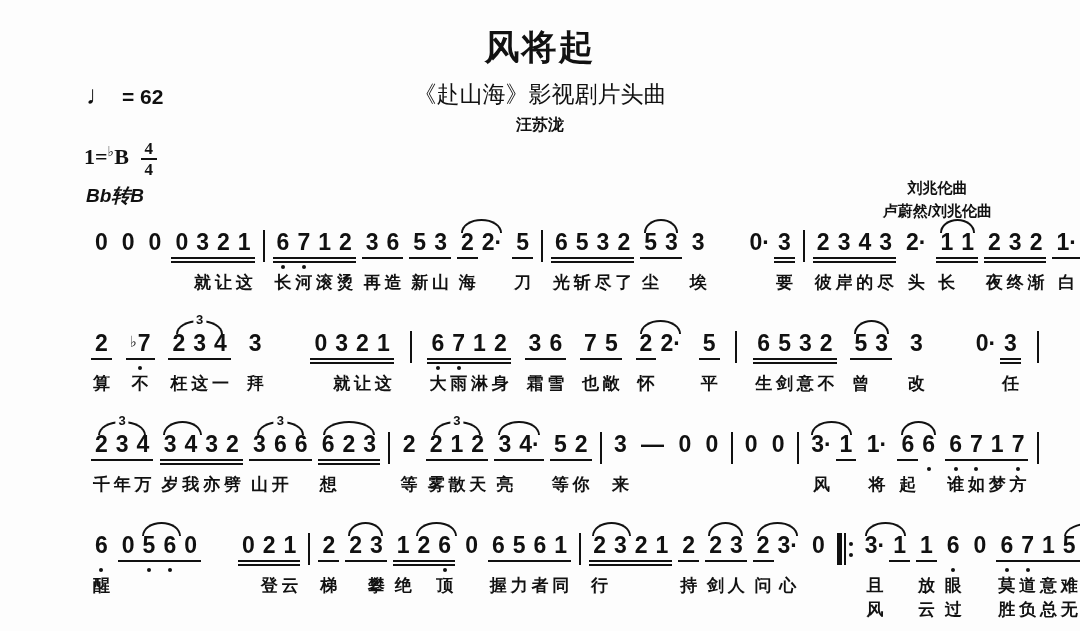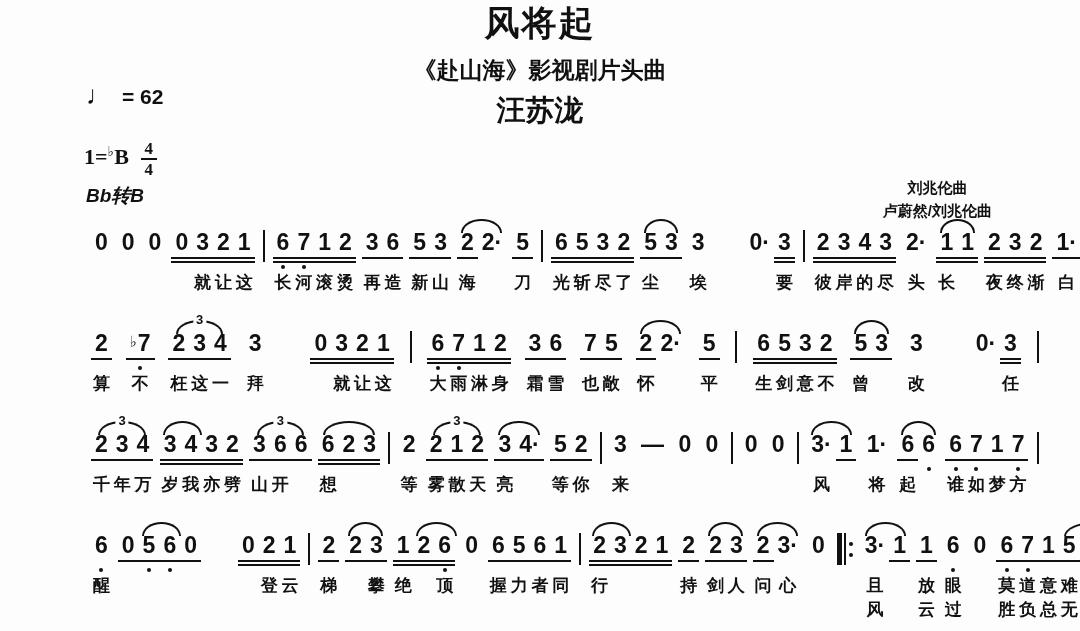--- a/index.html
+++ b/index.html
@@ -2,23 +2,23 @@
 <html lang="zh"><head>
 <meta charset="utf-8">
 <style>
   html,body{margin:0;padding:0;}
   body{
     width:1080px;height:631px;overflow:hidden;background:#fdfdfd;color:#111;
     font-family:"Liberation Sans","DejaVu Sans",sans-serif;
   }
   
   .header{position:relative;height:212px;}
-  .song-title{text-align:center;font-size:35px;font-weight:900;letter-spacing:2px;}
-  .song-subtitle{text-align:center;margin-top:8px;font-size:23px;font-weight:700;}
-  .artist{text-align:center;margin-top:5px;font-size:29px;font-weight:700;}
+  .song-title{text-align:center;padding-top:24px;font-size:35px;font-weight:900;letter-spacing:2px;}
+  .song-subtitle{text-align:center;margin-top:8px;font-size:23px;font-weight:400;}
+  .artist{text-align:center;margin-top:5px;font-size:16px;font-weight:700;}
   .tempo{position:absolute;left:86px;top:80px;font-size:21px;font-weight:600;}
   .tempo .noteglyph{font-size:26px;margin-right:10px;}
   .keysig{position:absolute;left:84px;top:140px;font-size:22px;font-weight:600;font-family:"Liberation Serif","DejaVu Serif",serif;}
   .keysig .kflat{vertical-align:super;font-size:14px;}
   .ts{display:inline-block;vertical-align:middle;margin-left:12px;text-align:center;line-height:1;}
   .ts .tnum{display:block;font-size:17px;font-weight:700;}
   .ts .tline{display:block;width:16px;height:2px;background:#111;margin:1px auto;}
   .modulation{position:absolute;left:86px;top:183px;font-size:19px;font-weight:700;font-style:italic;}
   .credits{position:absolute;right:88px;top:136px;text-align:center;font-size:15px;font-weight:700;line-height:23px;margin-top:40px;}
   

